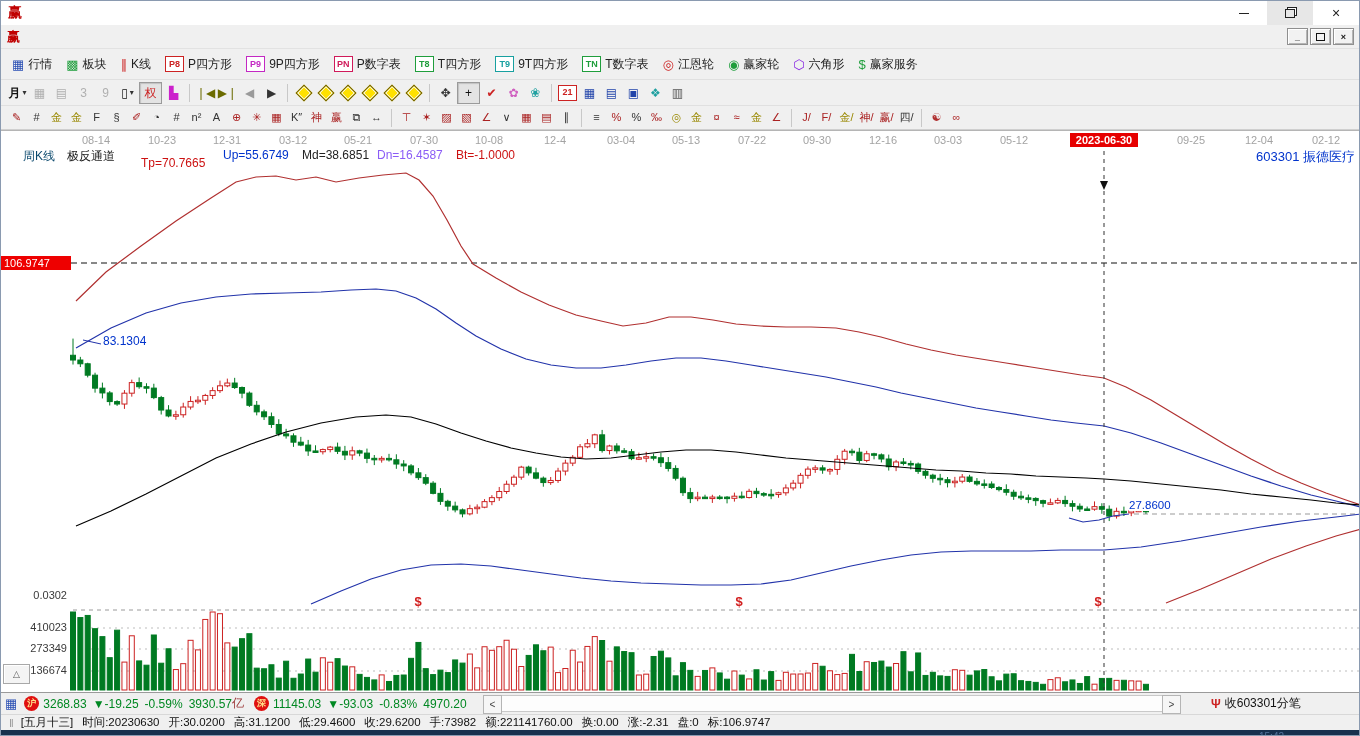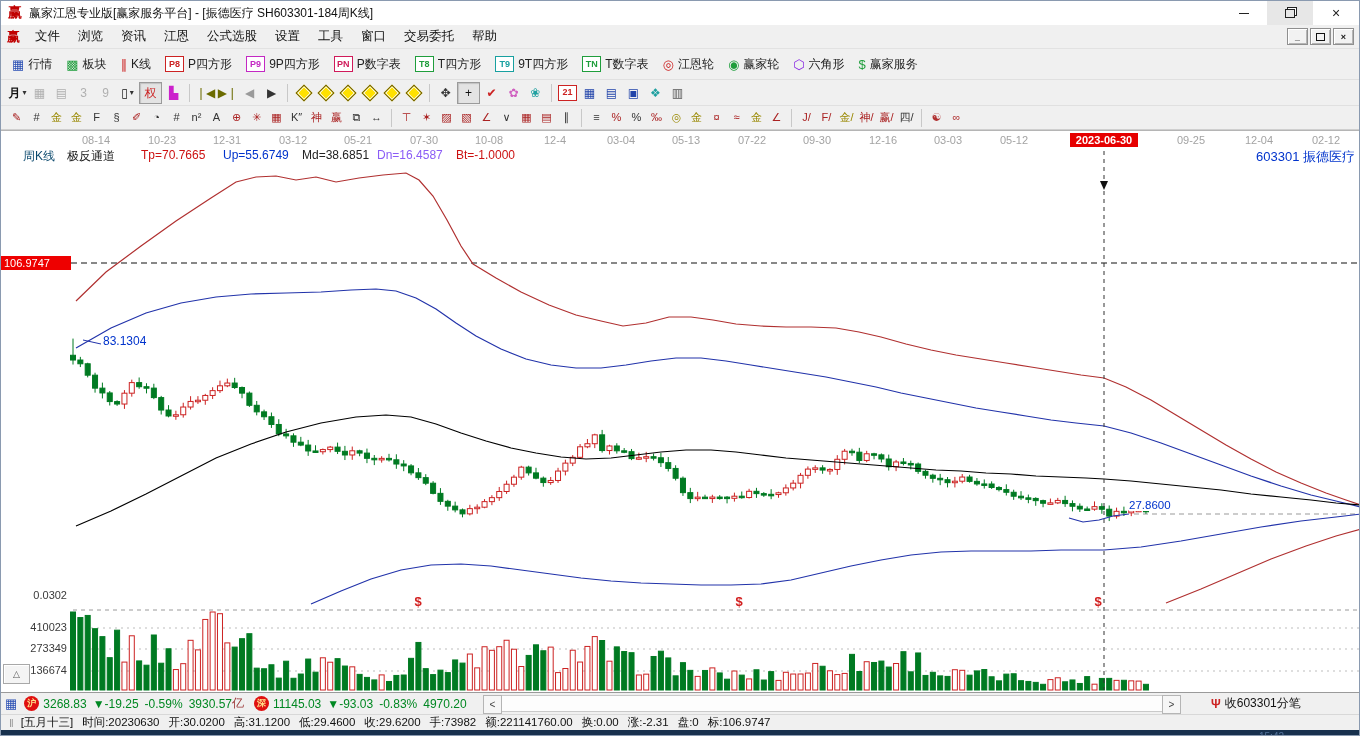--- a/index.html
+++ b/index.html
@@ -45,21 +45,21 @@
   
   .chart{position:relative;height:561px;background:#fff;border-top:1px solid #b5b5b5;}
   .chart svg{position:absolute;left:0;top:0;}
   .date-label{position:absolute;top:3px;font-size:11px;color:#a3a3a3;transform:translateX(-50%);white-space:nowrap;}
   .cursor-badge{position:absolute;top:2px;left:1069px;width:68px;height:14px;background:#e60000;color:#fff;
      font-size:11px;font-weight:bold;text-align:center;line-height:14px;}
   .info-row{position:absolute;top:17px;left:0;width:100%;height:15px;font-size:12px;}
   .info-row span{position:absolute;white-space:nowrap;}
   .period-label{left:22px;color:#0c4a6e;font-weight:normal;}
   .ind-name{left:66px;color:#222;}
-  .ind-tp{left:140px;color:#cc1111;}
+  .ind-tp{left:140px;color:#cc1111;margin-top:8px;}
   .ind-up{left:222px;color:#0033cc;}
   .ind-md{left:301px;color:#222;}
   .ind-dn{left:376px;color:#8b5cf6;}
   .ind-bt{left:455px;color:#cc1111;}
   .stock-label{right:4px;color:#0033cc;font-size:13px;}
   .price-badge{position:absolute;left:0;top:125px;width:70px;height:14px;background:#ee0000;color:#fff;
      font-size:11px;line-height:14px;padding-left:3px;box-sizing:border-box;}
   .lbl-83{position:absolute;left:102px;top:203px;color:#0033cc;font-size:12px;}
   .lbl-last{position:absolute;left:1128px;top:368px;color:#0033cc;font-size:11.5px;background:#fff;}
   .vol-tick{position:absolute;left:4px;width:62px;text-align:right;font-size:11px;color:#3a3a3a;}
@@ -87,48 +87,35 @@
   .taskbar{height:14px;background:#17304d;position:relative;overflow:hidden;}
   .clock{position:absolute;left:1258px;top:1px;color:#54749c;font-size:10px;}
 </style>
 </head>
 <body>
 
 <div class="app">
 
   <div class="titlebar">
     <span class="logo">赢</span>
-    <span class="title-text">赢家江恩专业版[赢家服务平台] - [振德医疗  SH603301-184周K线]</span>
     <div class="win-controls">
       <div class="win-btn">
           <span class="glyph-min"></span>
         </div>
       <div class="win-btn restore">
           <span class="glyph-restore"></span>
         </div>
       <div class="win-btn">
           <span class="glyph-close">×</span>
         </div>
     </div>
   </div>
 
   <div class="menubar">
     <span class="logo">赢</span>
-    <div id="menu-items" style="display:flex;">
-        <span class="menu-item">文件</span>
-        <span class="menu-item">浏览</span>
-        <span class="menu-item">资讯</span>
-        <span class="menu-item">江恩</span>
-        <span class="menu-item">公式选股</span>
-        <span class="menu-item">设置</span>
-        <span class="menu-item">工具</span>
-        <span class="menu-item">窗口</span>
-        <span class="menu-item">交易委托</span>
-        <span class="menu-item">帮助</span>
-      </div>
     <div class="mdi">
       <div class="mdi-btn">_</div>
       <div class="mdi-btn">
           <span class="mdi-sq"></span>
         </div>
       <div class="mdi-btn">×</div>
     </div>
   </div>
 
   <div class="toolbar t1" id="toolbar-main">

